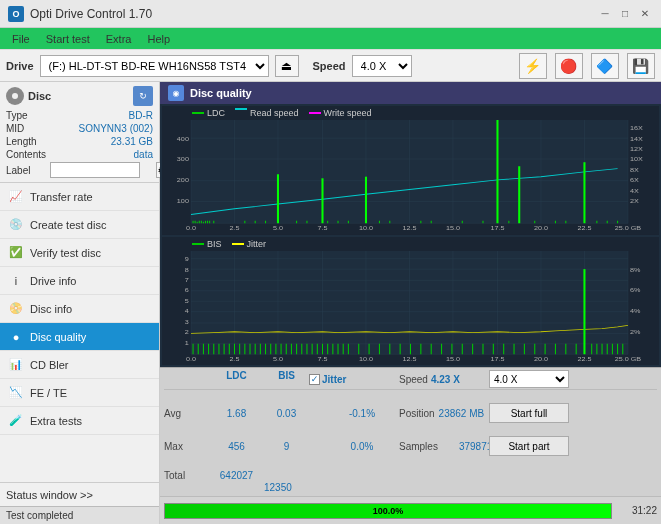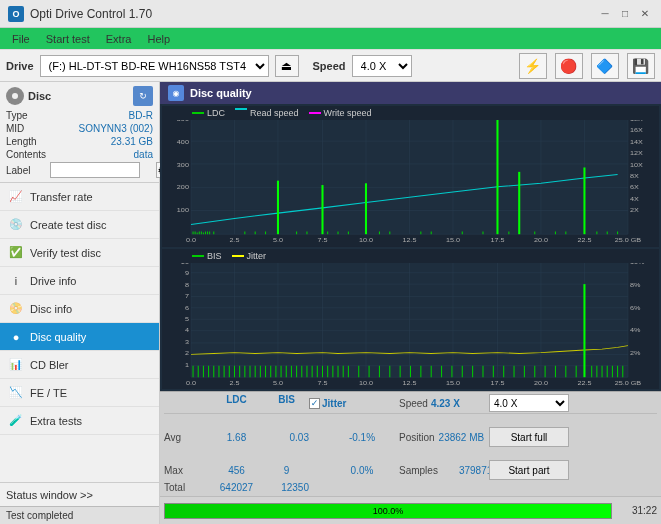--- a/index.html
+++ b/index.html
@@ -56,21 +56,21 @@
     .status-window { height: 24px; background: #f0f0f0; border-top: 1px solid #ccc; display: flex; align-items: center; padding: 0 6px; cursor: pointer; font-size: 11px; color: #333; margin-top: auto; }
     
     
     .content { flex: 1; display: flex; flex-direction: column; background: #e8e8e8; overflow: hidden; }
     .dq-header { background: #3a3a6a; height: 22px; display: flex; align-items: center; padding: 0 8px; gap: 6px; }
     .dq-title { color: white; font-size: 11px; font-weight: bold; }
     
     
     .bottom-bar { background: #d4d4d4; height: 28px; display: flex; align-items: center; padding: 2px 4px; gap: 4px; border-top: 1px solid #bbb; }
     .progress-bar-container { flex: 1; height: 16px; background: #a0a0a0; border: 1px solid #888; overflow: hidden; }
-    .progress-bar-fill { height: 100%; background: linear-gradient(to right, #00cc00, #00ff00); display: flex; align-items: center; justify-content: center; font-size: 9px; color: #000; font-weight: normal; }
+    .progress-bar-fill { height: 100%; background: linear-gradient(to right, #00cc00, #00ff00); display: flex; align-items: center; justify-content: center; font-size: 9px; color: #000; font-weight: bold; }
     .time-label { font-size: 10px; color: #333; margin-left: 16px; }
     .start-btn { height: 20px; padding: 0 8px; background: #e8e8e8; border: 1px solid #aaa; cursor: pointer; font-size: 10px; white-space: nowrap; }
   </style>
 </head>
 <body>
 
 <div class="title-bar">
   <div class="title-bar-left">
     <div class="title-bar-icon">
       <span style="color:white;font-size:9px;font-weight:bold;">O</span>
@@ -488,21 +488,21 @@
           <span style="color:#1a6fb0;font-weight:bold;">4.23 X</span>
         </div>
         <select style="height:18px;font-size:10px;border:1px solid #aaa;background:white;">
           <option>4.0 X</option>
         </select>
       </div>
 
       <div style="display:grid;grid-template-columns:45px 55px 45px 90px 90px 80px;font-size:10px;padding:12px 0;align-items:center;">
         <span style="color:#444;">Avg</span>
         <span style="text-align:center;color:#1a6fb0;">1.68</span>
-        <span style="text-align:right;color:#1a6fb0;">0.03</span>
+        <span style="text-align:center;color:#1a6fb0;">0.03</span>
         <span style="text-align:center;color:#1a6fb0;padding-left:16px;">-0.1%</span>
         <div style="display:flex;gap:4px;font-size:10px;">
           <span style="color:#444;">Position</span>
           <span style="color:#1a6fb0;">23862 MB</span>
         </div>
         <button class="start-btn">Start full</button>
       </div>
 
       <div style="display:grid;grid-template-columns:45px 55px 45px 90px 90px 80px;font-size:10px;padding:1px 0;align-items:center;">
         <span style="color:#444;">Max</span>
@@ -512,21 +512,21 @@
         <div style="display:flex;gap:21px;font-size:10px;">
           <span style="color:#444;">Samples</span>
           <span style="color:#1a6fb0;">379871</span>
         </div>
         <button class="start-btn">Start part</button>
       </div>
 
       <div style="display:grid;grid-template-columns:45px 55px 45px 90px 90px 80px;font-size:10px;padding:1px 0;align-items:center;">
         <span style="color:#444;">Total</span>
         <span style="text-align:center;color:#1a6fb0;">642027</span>
-        <span style="text-align:right;color:#1a6fb0;">12350</span>
+        <span style="text-align:left;color:#1a6fb0;margin-top:24px;">12350</span>
         <span></span>
         <span></span>
         <span></span>
       </div>
     </div>
 
     <div class="bottom-bar">
       <div class="progress-bar-container">
         <div class="progress-bar-fill" style="width:100%;">
           <span>100.0%</span>

